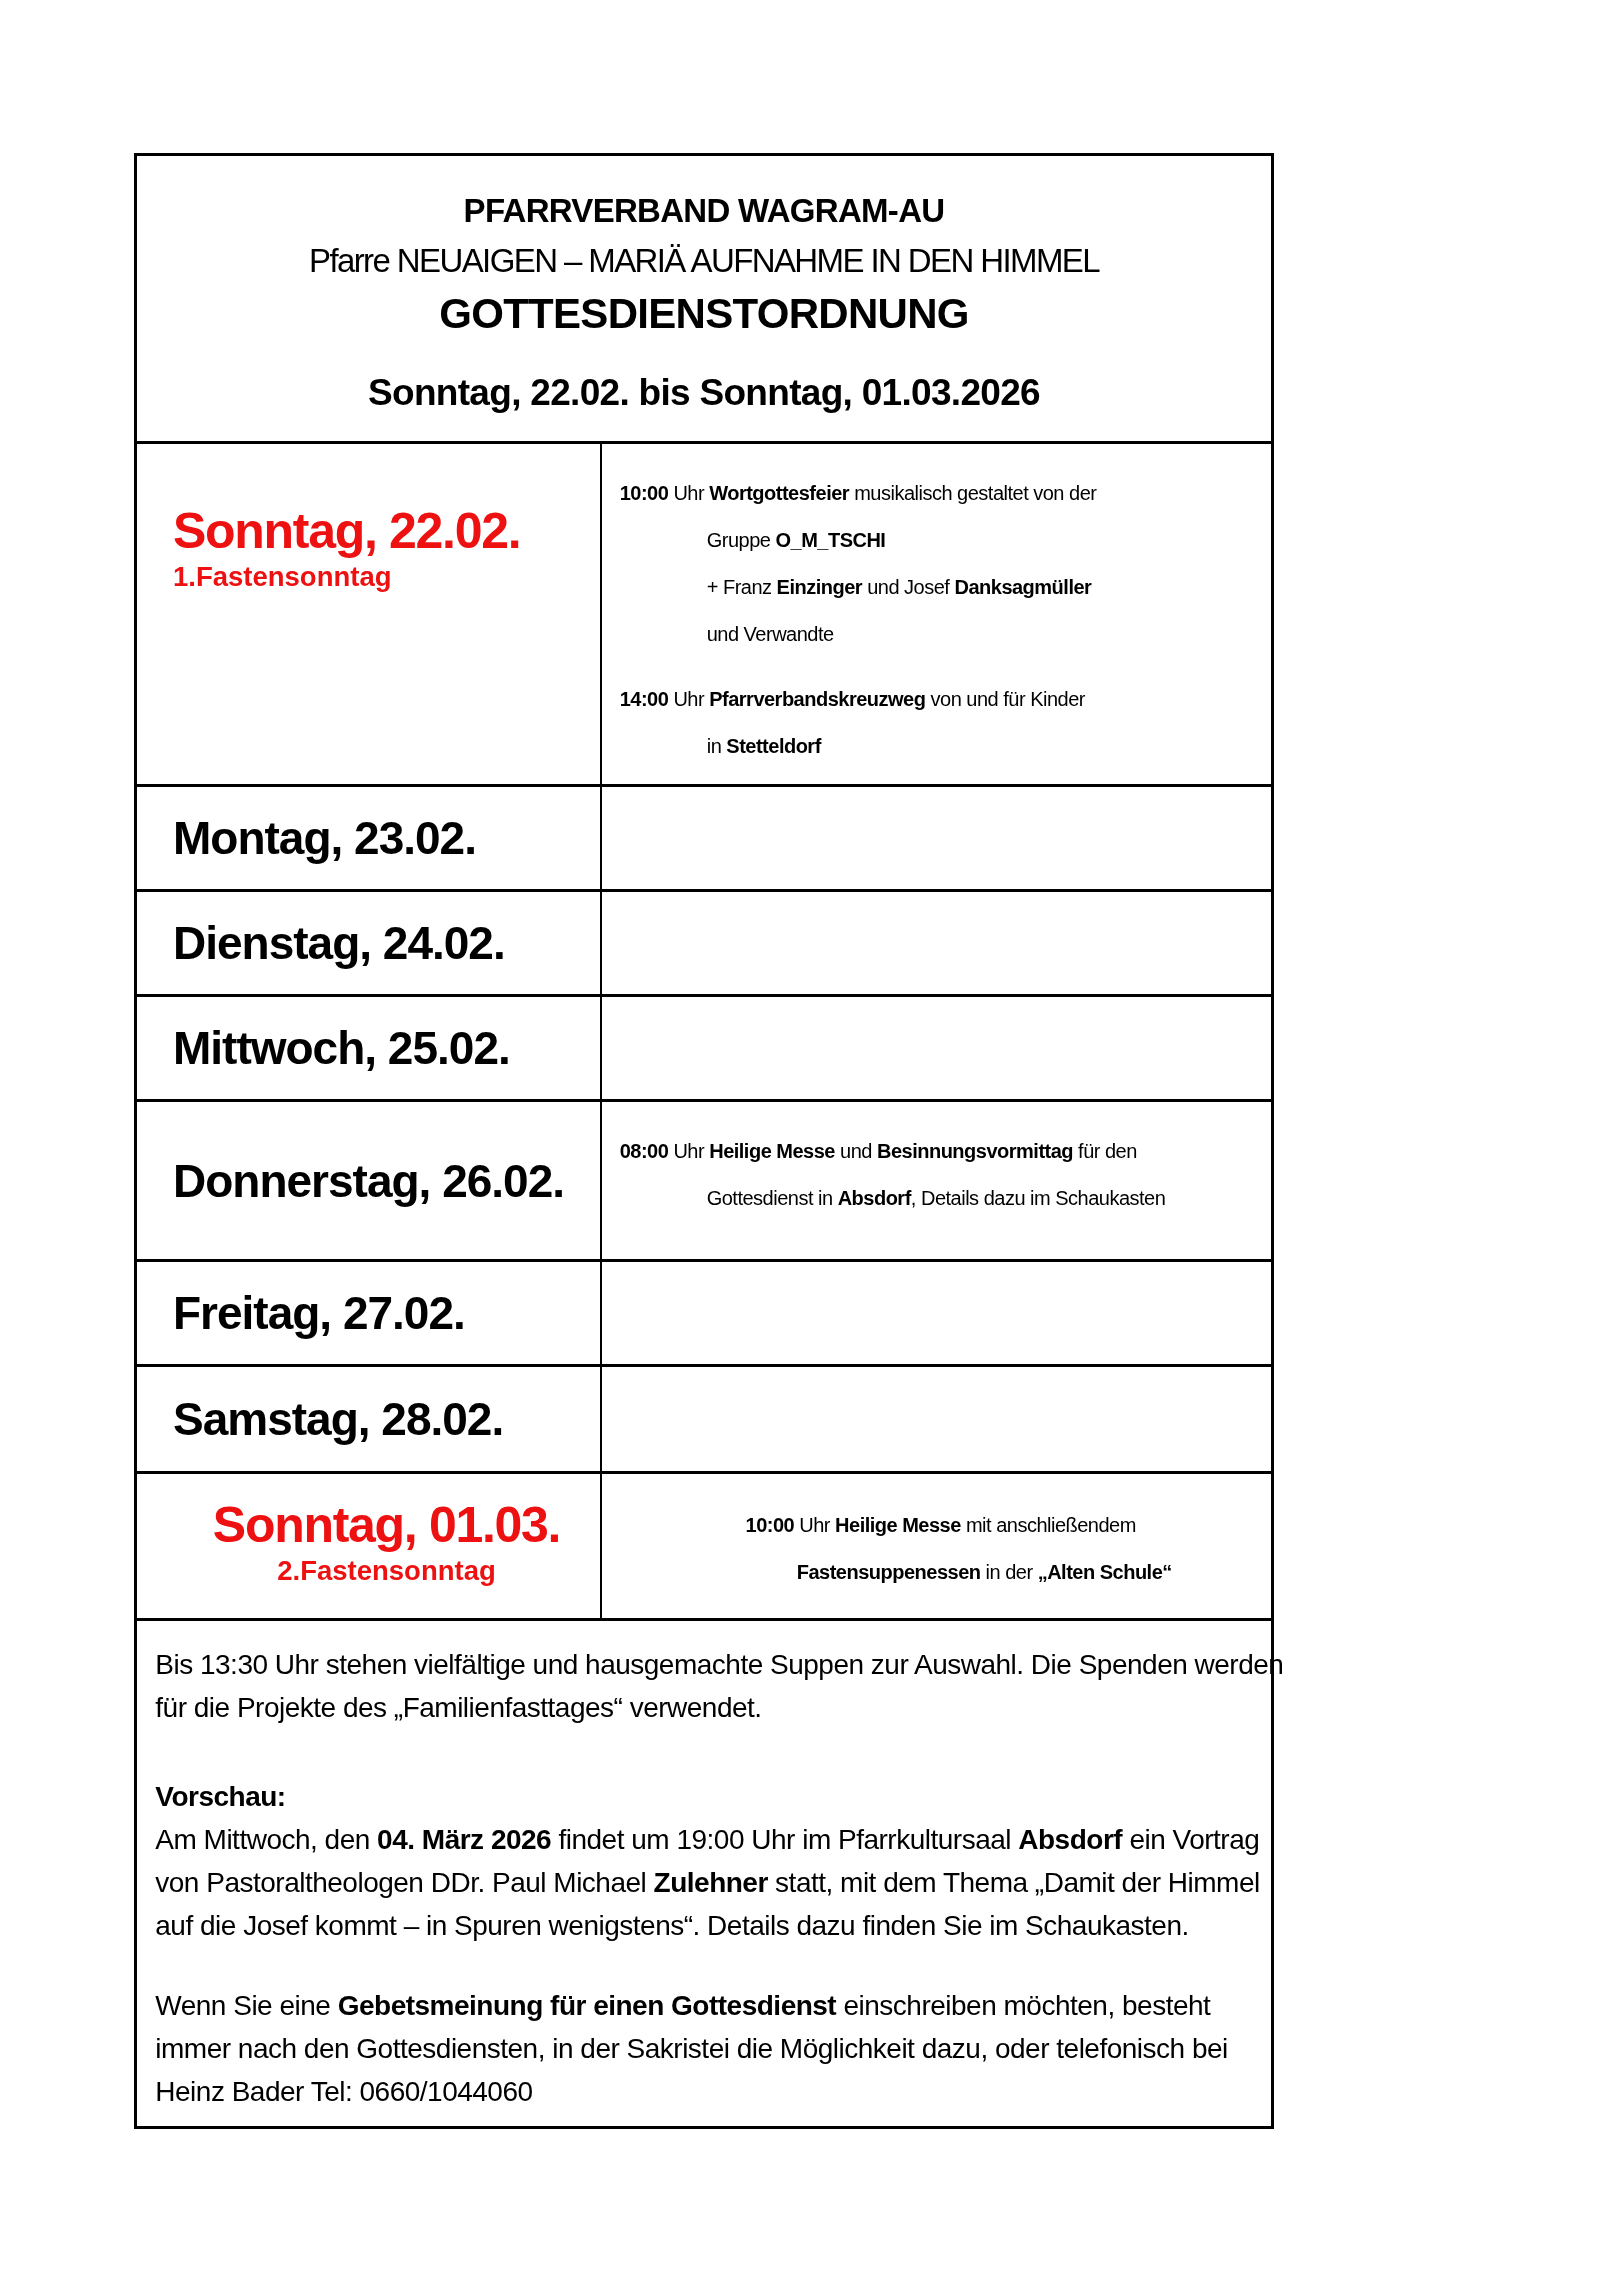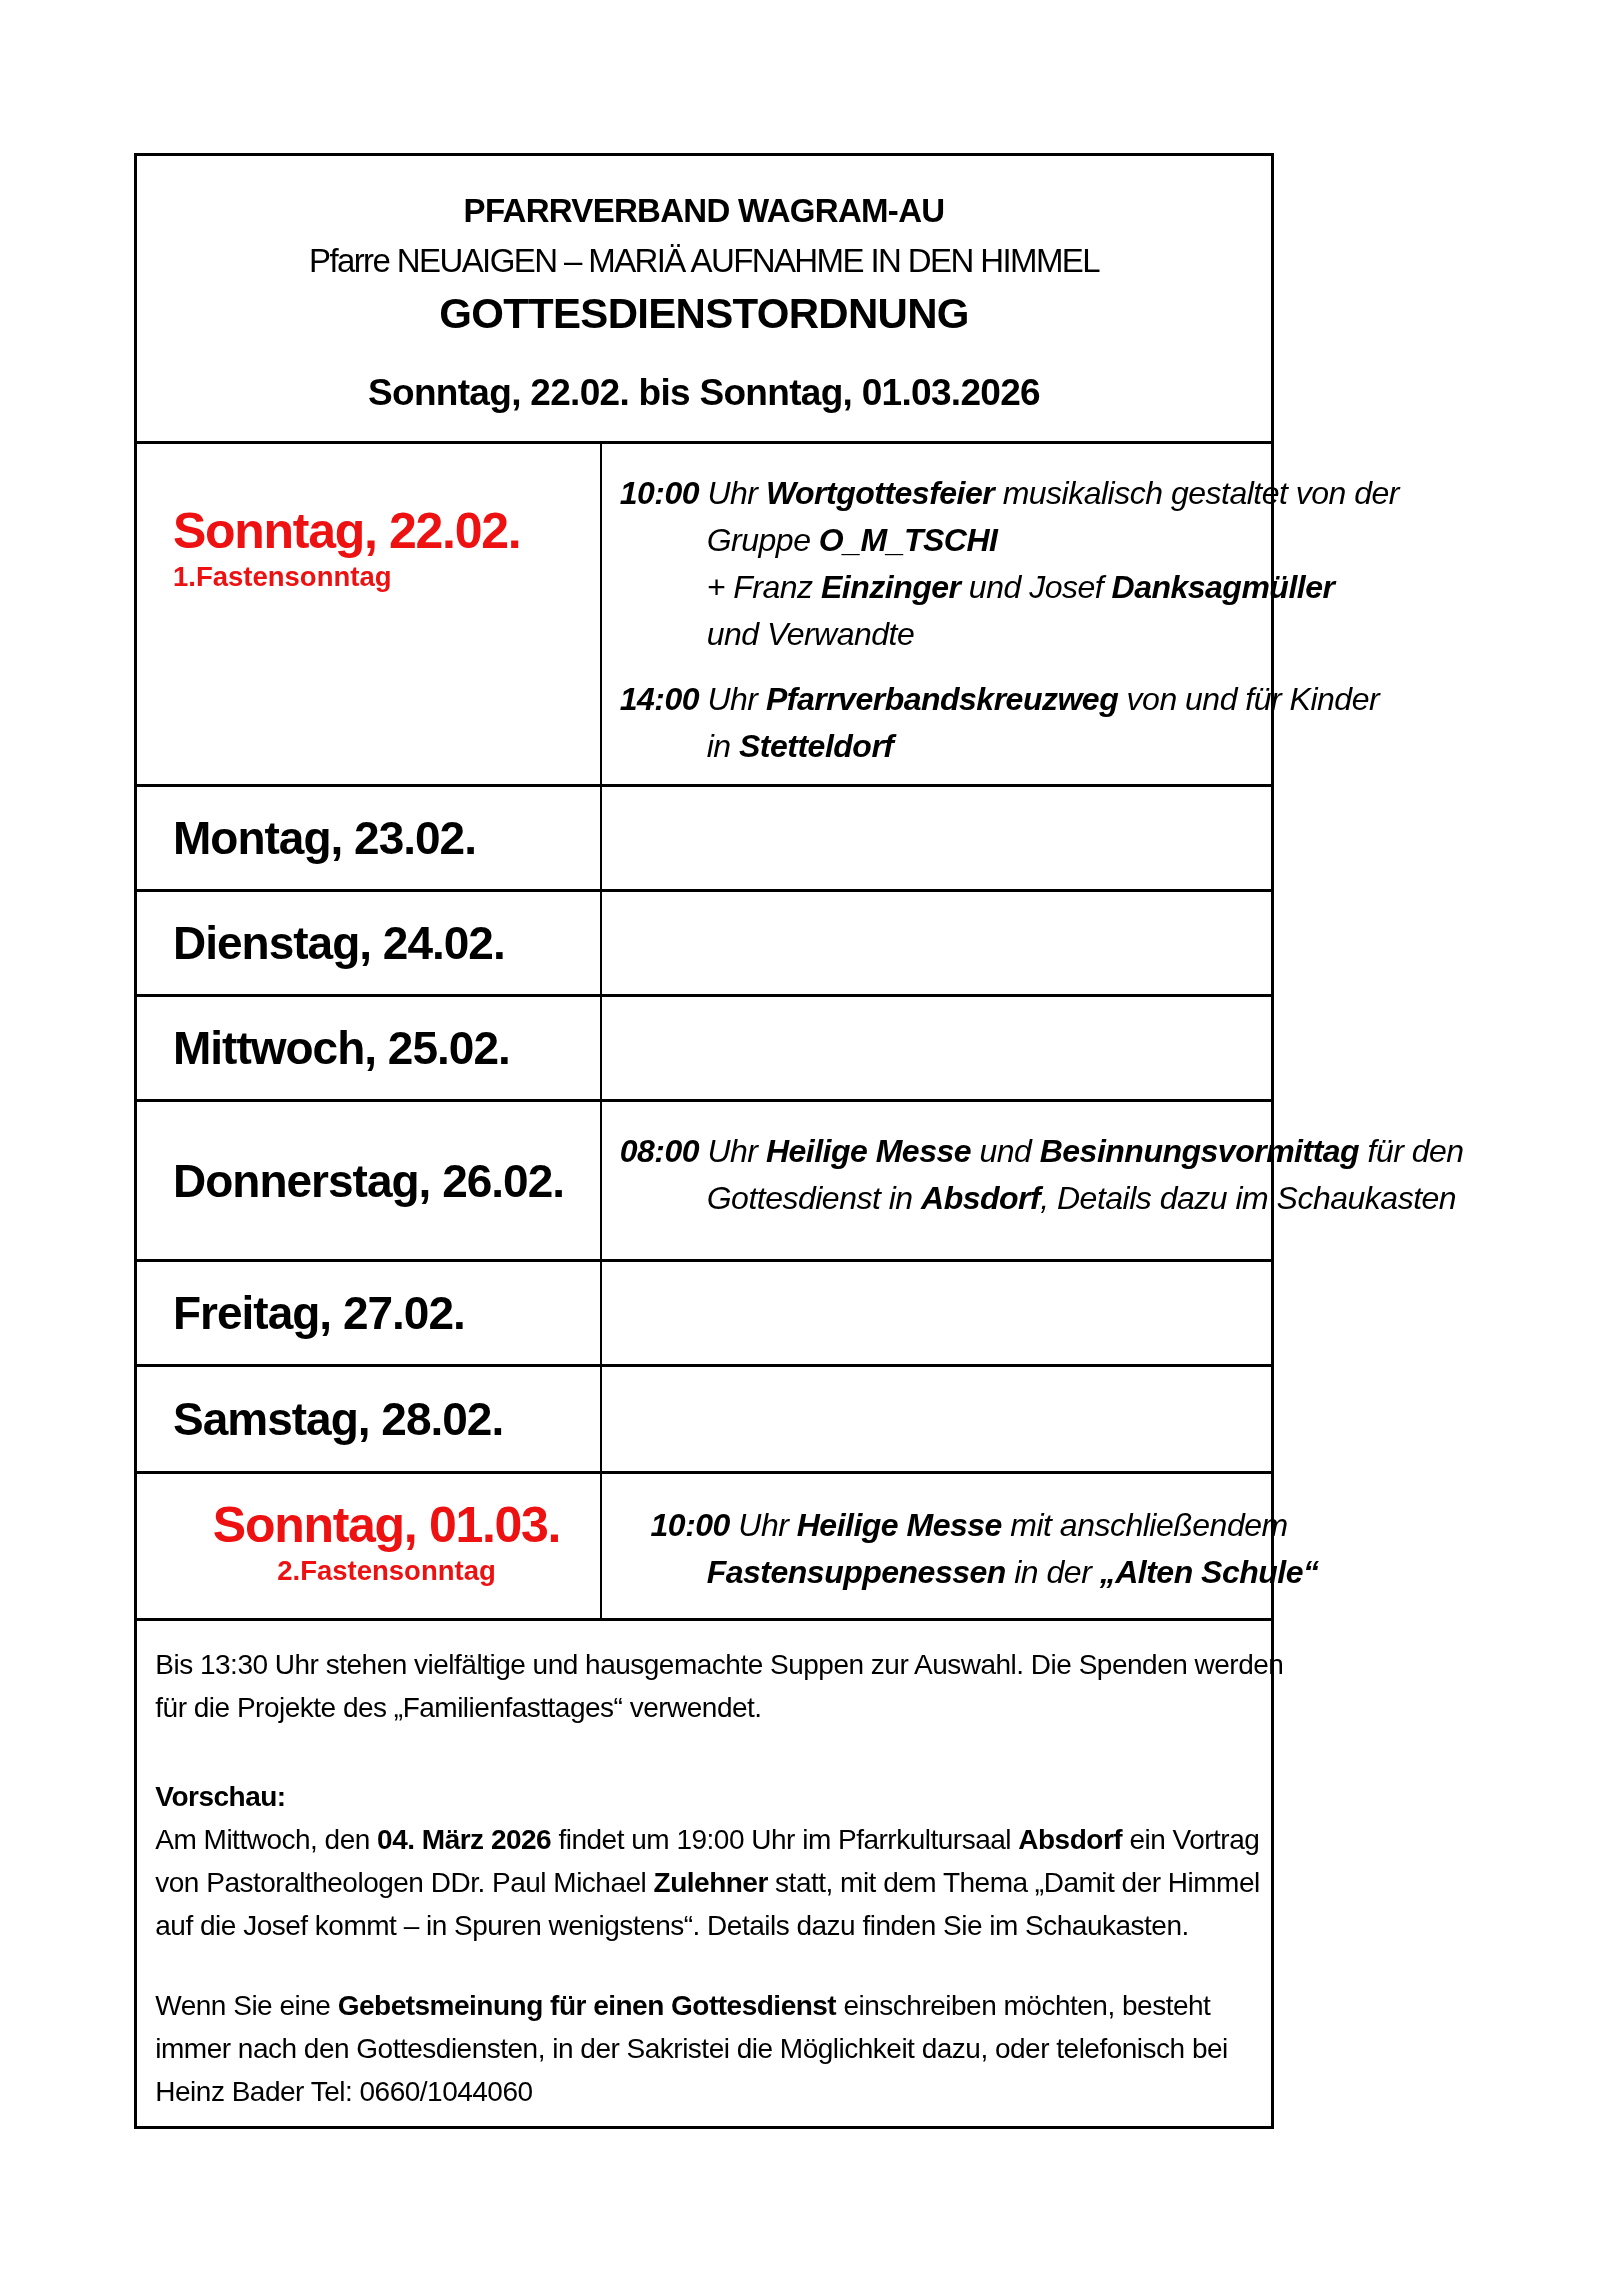--- a/index.html
+++ b/index.html
@@ -52,21 +52,21 @@
   .day-sub { color:#ee1111; font-size:27.5px; font-weight:bold; line-height:33px; white-space:nowrap; }
   .r-h524 { height:343px; }
   .r-h161 { height:105px; }
   .r-h160 { height:105px; }
   .r-h163 { height:107px; }
   .r-h245 { height:160px; }
   .r-h225 { height:147px;text-align:center; }
   .r-h524 .cell-day { padding-top:58px; }
   .r-h225 .cell-day { padding-top:22px; }
   .r-h225 .cell-detail { padding-top:27.5px; }
-  .dline { font-size:32px; line-height:47px; letter-spacing:-0.5px;font-style:italic; }
+  .dline { font-size:20px; line-height:47px; letter-spacing:-0.5px; }
   .dline .b { font-weight:bold; }
   .dline.ind { padding-left:87px; }
   .dline.gap { margin-top:18.3px; }
   
   .notes {
     flex:1 1 auto;
     padding:22px 18.3px 0 18.3px;
     font-size:28px; line-height:43px; letter-spacing:-0.5px;
     white-space:nowrap;
   }

